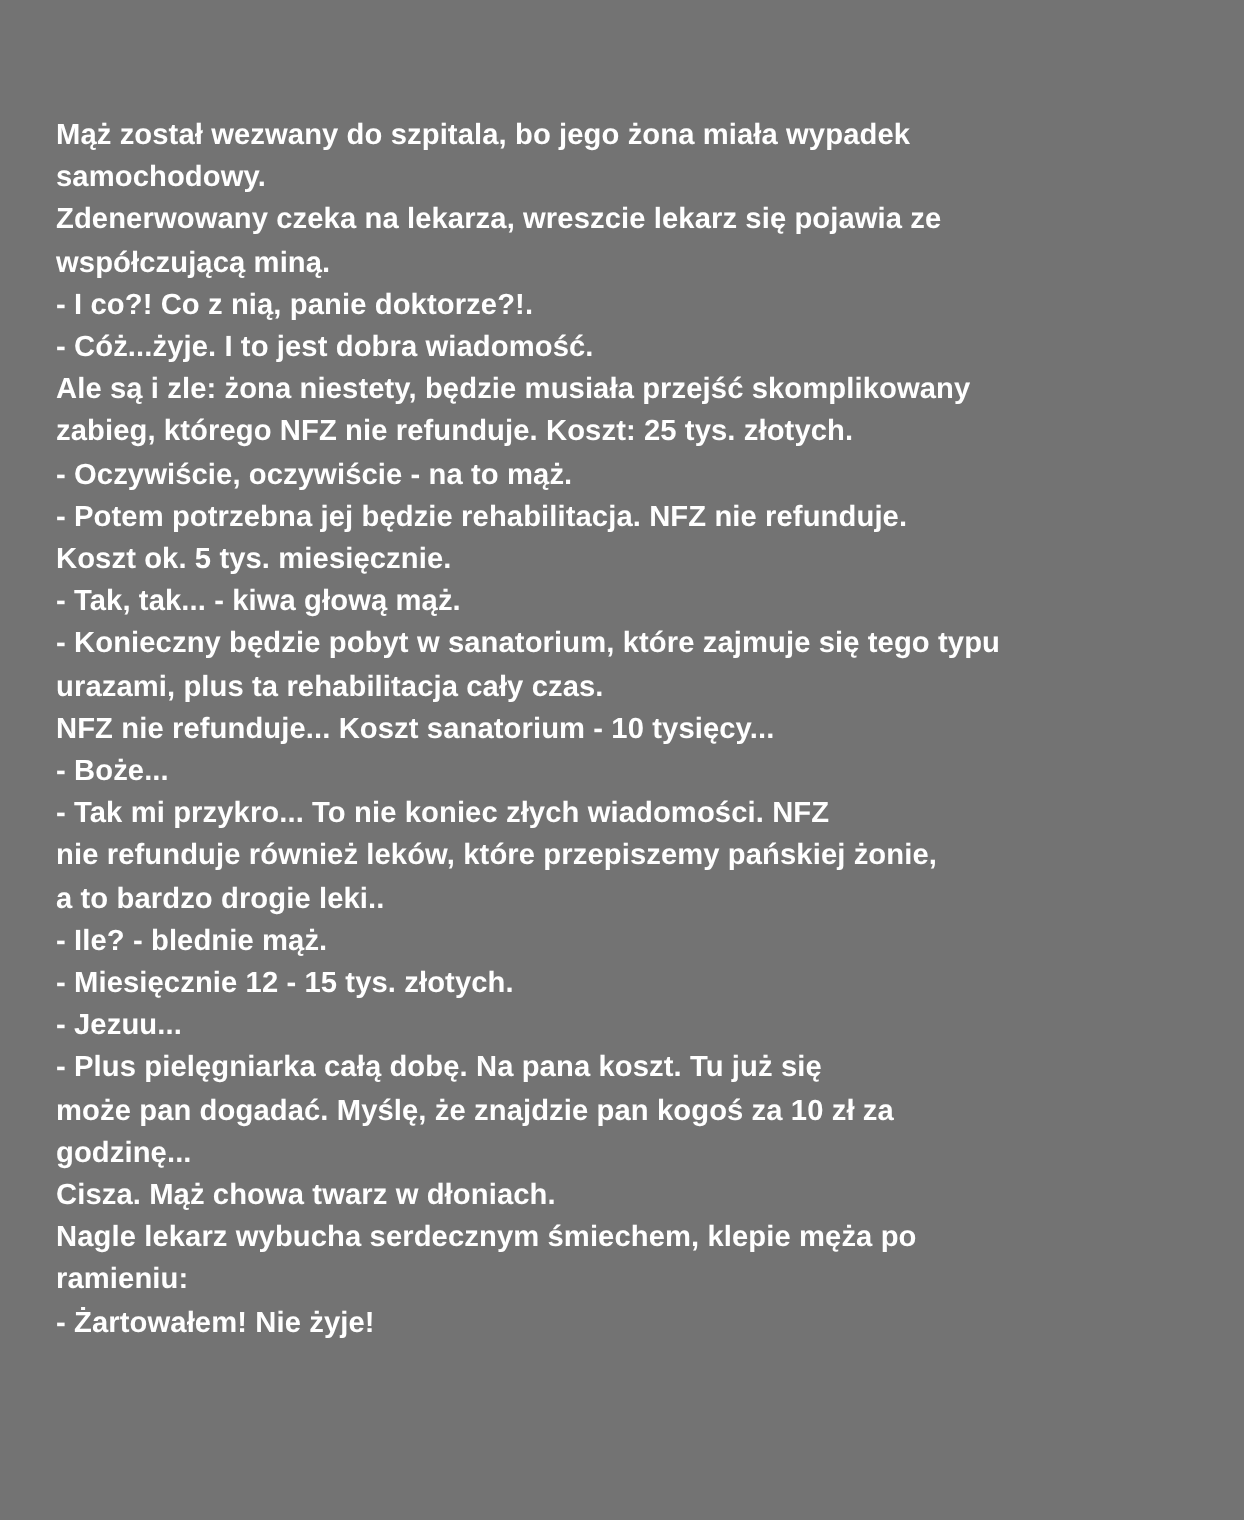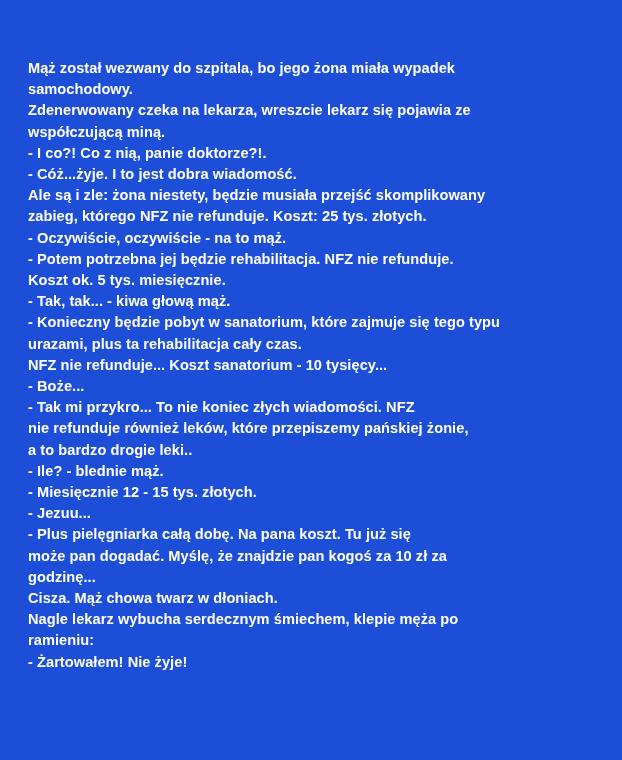--- a/index.html
+++ b/index.html
@@ -10,21 +10,21 @@
   body {
     width: 622px;
     height: 760px;
     overflow: hidden;
     font-family: "Liberation Sans", sans-serif;
   }
   .page {
     position: relative;
     width: 622px;
     height: 760px;
-    background: #1d4ed8;
+    background: #737373;
     box-sizing: border-box;
   }
   .joke-text {
     position: absolute;
     left: 28px;
     top: 58px;
     width: 566px;
     color: #ffffff;
     font-family: "Liberation Sans", sans-serif;
     font-size: 14.6px;

